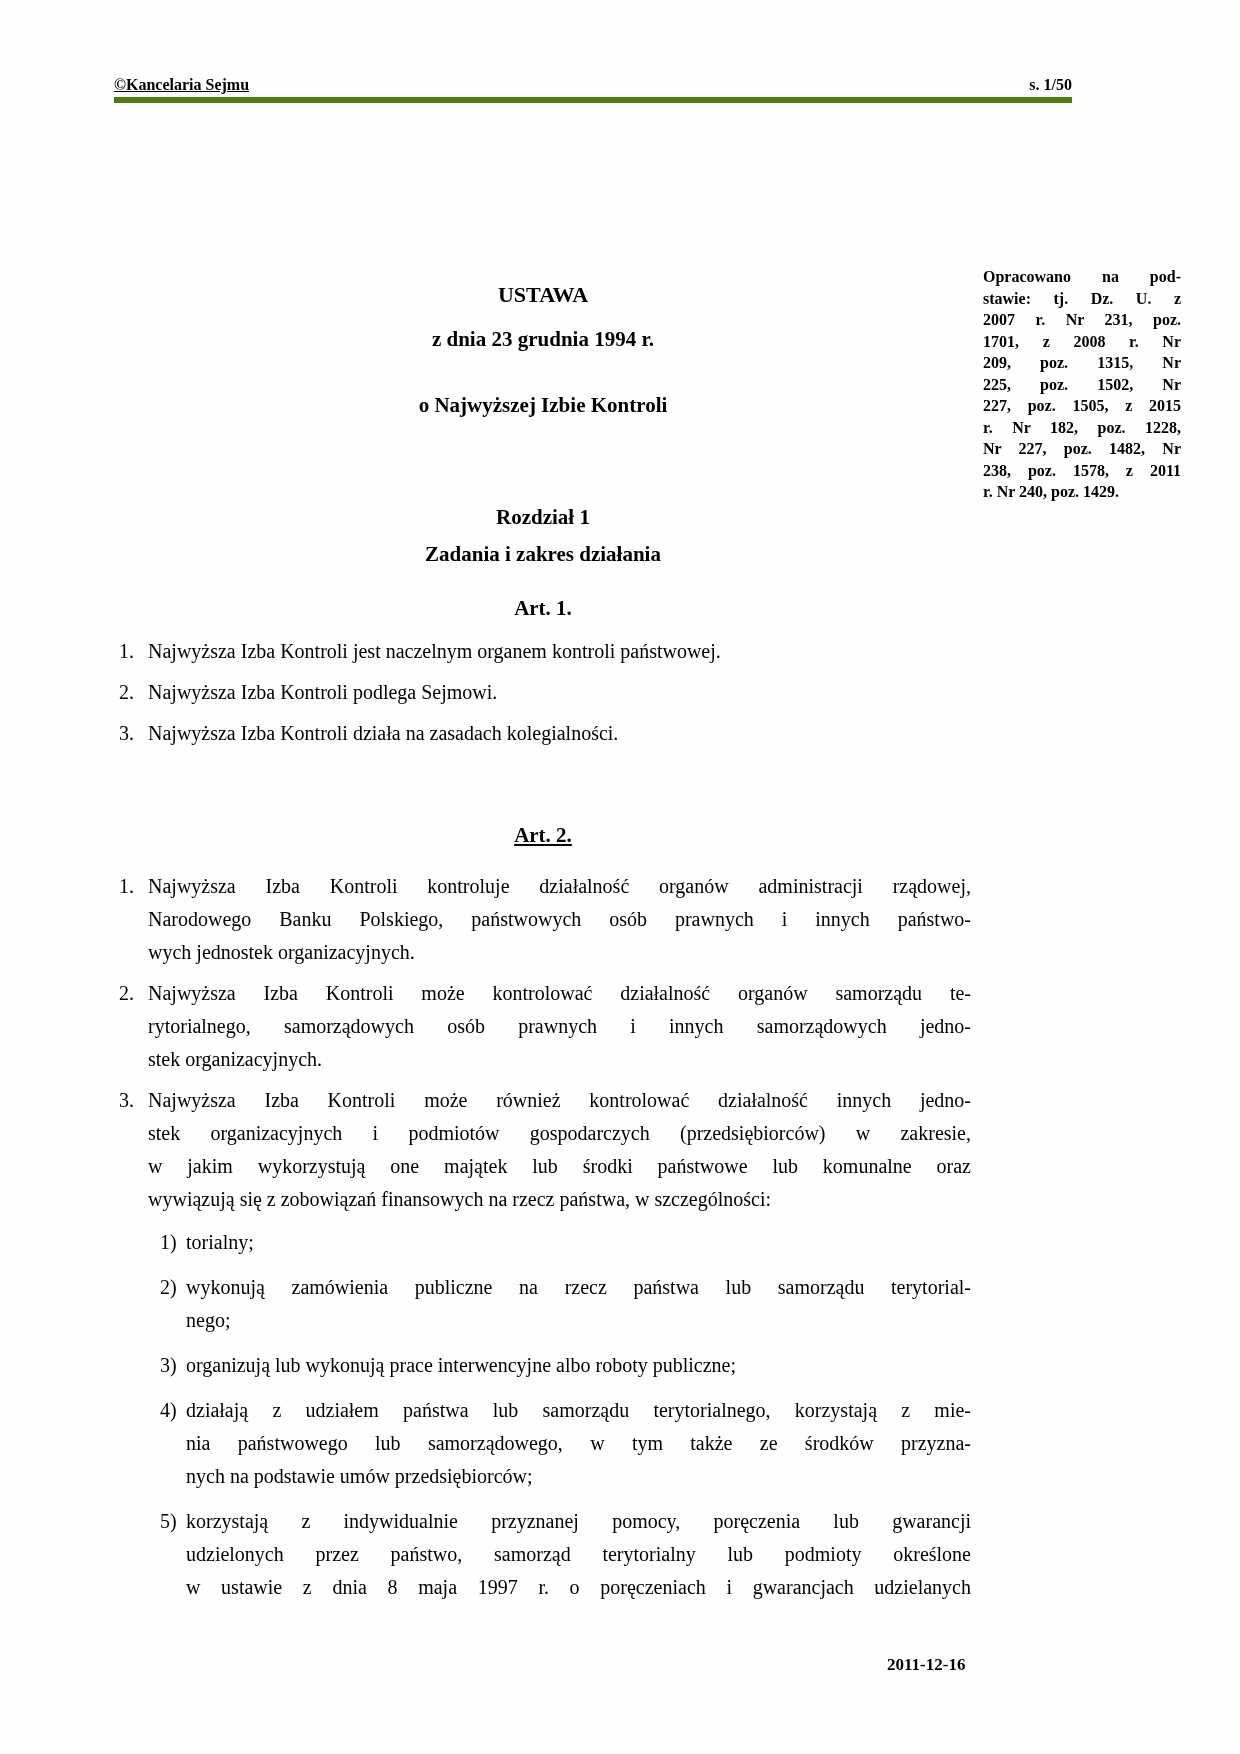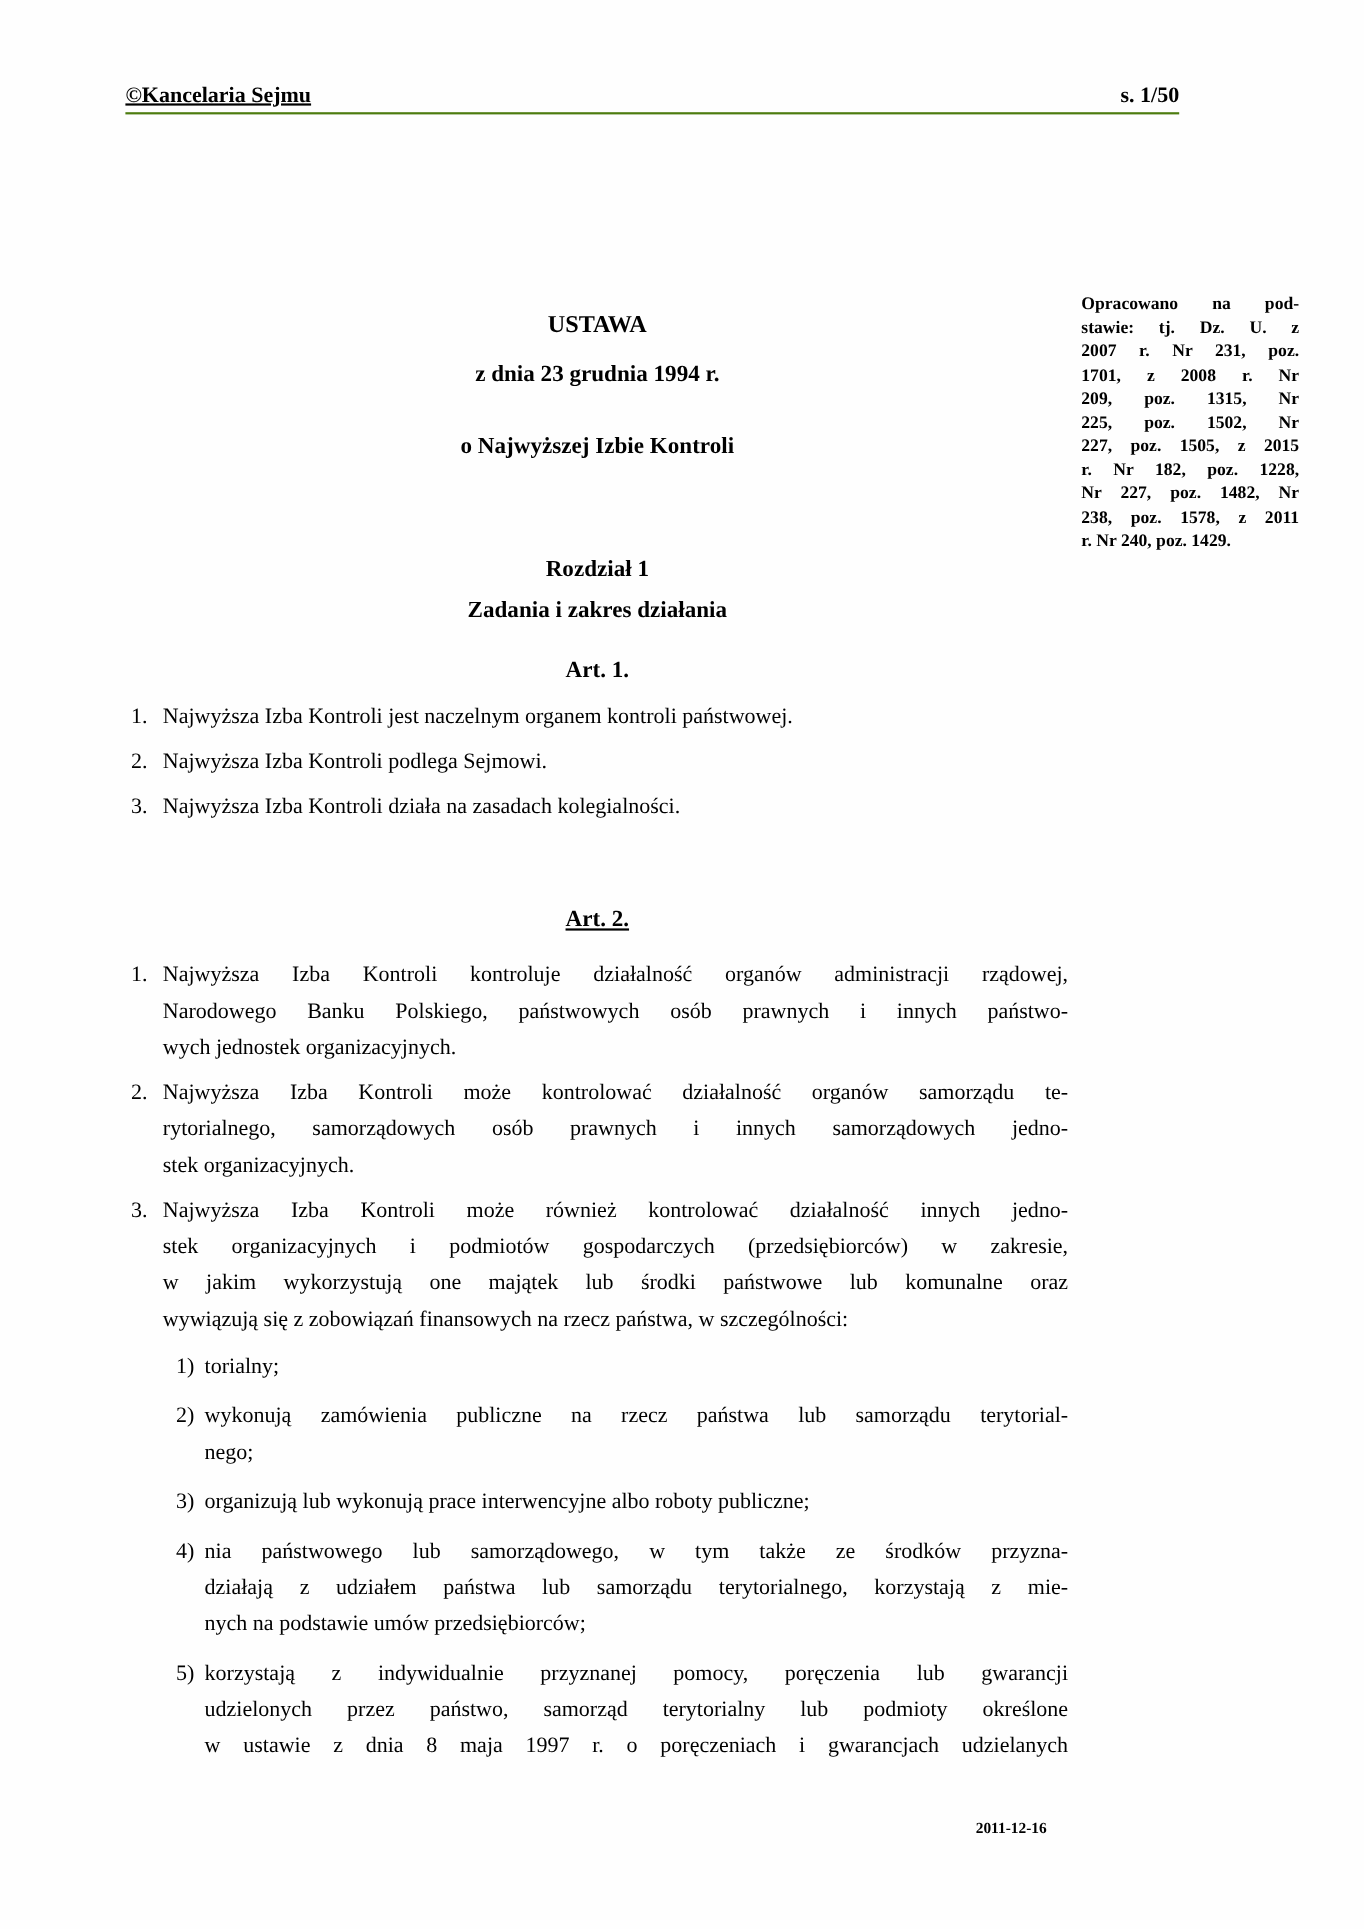--- a/index.html
+++ b/index.html
@@ -16,23 +16,23 @@
 
   
   .doc-header {
     position: absolute;
     left: 114px;
     top: 76px;
     width: 958px;
     display: flex;
     justify-content: space-between;
     align-items: flex-start;
-    font-size: 20px;
-    font-weight: bold;
-    border-bottom: 2px solid #4d7c0f;
+    font-size: 16px;
+    font-weight: bold;
+    border-bottom: 6px solid #4d7c0f;
     padding-bottom: 3px;
   }
   .doc-header .hleft { text-decoration: underline; }
 
   
   .basis-note {
     position: absolute;
     left: 983px;
     top: 266px;
     width: 198px;
@@ -89,21 +89,21 @@
 
   
   .jline { text-align: justify; text-align-last: justify; }
   .lline { text-align: left; }
 
   .doc-footer {
     position: absolute;
     left: 887px;
     top: 1655px;
     width: 95px;
-    font-size: 14px;
+    font-size: 17px;
     font-weight: bold;
   }
 </style>
 </head>
 <body>
 
 <div class="page">
 
   <div class="doc-header">
     <span class="hleft">©Kancelaria Sejmu</span>
@@ -202,22 +202,22 @@
       </div>
       <div class="subitem">
         <span class="num">3)</span>
         <div class="body">
             <div class="lline">organizują lub wykonują prace interwencyjne albo roboty publiczne;</div>
           </div>
       </div>
       <div class="subitem">
         <span class="num">4)</span>
         <div class="body">
+            <div class="jline">działają z udziałem państwa lub samorządu terytorialnego, korzystają z mie-</div>
             <div class="jline">nia państwowego lub samorządowego, w tym także ze środków przyzna-</div>
-            <div class="jline">działają z udziałem państwa lub samorządu terytorialnego, korzystają z mie-</div>
             <div class="lline">nych na podstawie umów przedsiębiorców;</div>
           </div>
       </div>
       <div class="subitem">
         <span class="num">5)</span>
         <div class="body">
             <div class="jline">korzystają z indywidualnie przyznanej pomocy, poręczenia lub gwarancji</div>
             <div class="jline">udzielonych przez państwo, samorząd terytorialny lub podmioty określone</div>
             <div class="jline">w ustawie z dnia 8 maja 1997 r. o poręczeniach i gwarancjach udzielanych</div>
           </div>

